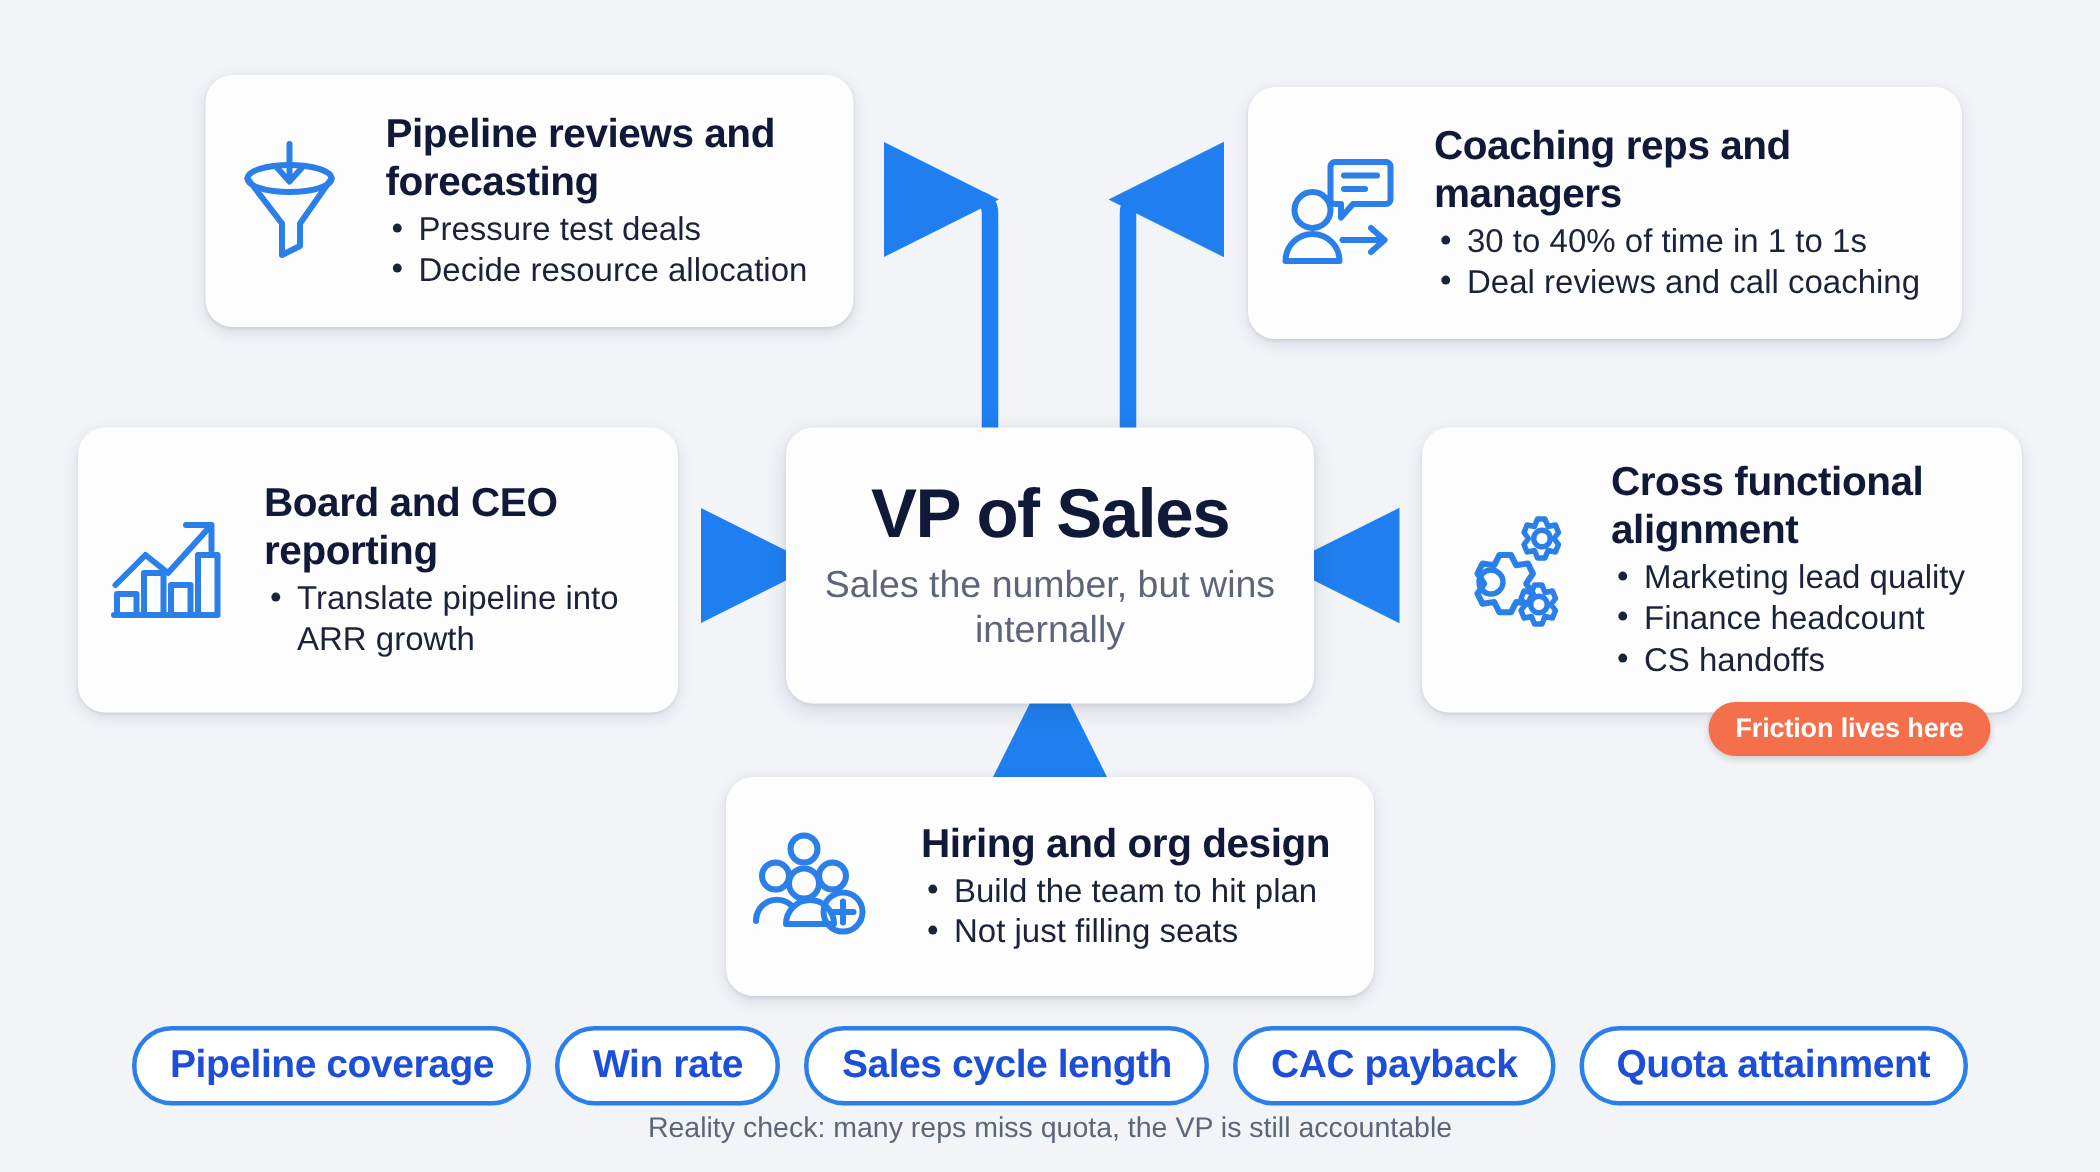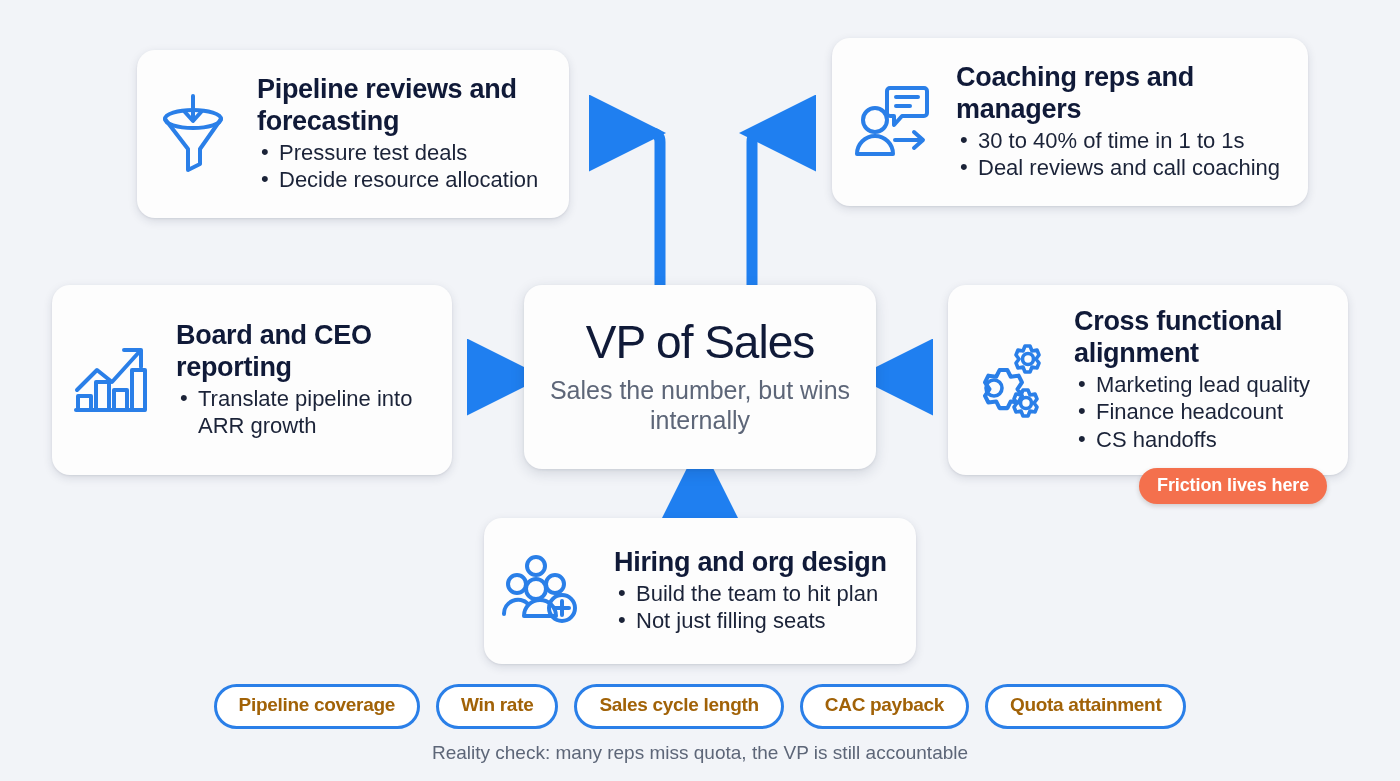--- a/index.html
+++ b/index.html
@@ -39,21 +39,21 @@
     margin-top: 1px;
   }
   .card ul li::before {
     content: "\2022";
     position: absolute; left: 4px; top: -1px;
     font-size: 22px; color: #1b2338;
   }
 
   
   #card-pipeline   { left: 137px; top: 50px;  width: 432px; height: 168px; }
-  #card-coaching   { left: 832px; top: 38px;  width: 476px; height: 168px; }
+  #card-coaching   { left: 832px; top: 58px;  width: 476px; height: 168px; }
   #card-board      { left: 52px;  top: 285px; width: 400px; height: 190px; }
   #card-cross      { left: 948px; top: 285px; width: 400px; height: 190px; }
   #card-hiring     { left: 484px; top: 518px; width: 432px; height: 146px; }
 
   #card-pipeline h3, #card-board h3, #card-cross h3, #card-coaching h3 { }
   #card-hiring .body { padding-left: 4px; }
   #card-hiring h3 { font-size: 27px; }
 
   
   #center-node {
@@ -62,21 +62,21 @@
     width: 352px; height: 184px;
     background: #fdfdfd;
     border-radius: 18px;
     box-shadow: 0 4px 14px rgba(30,40,70,.15), 0 1px 3px rgba(30,40,70,.08);
     display: flex; flex-direction: column;
     align-items: center; justify-content: center;
     text-align: center;
     padding: 12px 20px;
   }
   #center-node .title {
-    font-size: 46px; font-weight: normal;
+    font-size: 46px; font-weight: bold;
     color: #101a38; letter-spacing: -1px;
     line-height: 1.06;
     text-align: right;
   }
   #center-node .subtitle {
     margin-top: 8px;
     font-size: 25px; line-height: 1.22;
     color: #5d6678;
   }
 
@@ -106,22 +106,22 @@
     position: absolute;
     left: 0; top: 684px; width: 1400px;
     display: flex; justify-content: center; align-items: center;
     gap: 16px;
   }
   .pill {
     background: #ffffff;
     border: 3px solid #2a7fe8;
     border-radius: 999px;
     padding: 8px 22px 10px;
-    font-size: 19px; font-weight: bold;
-    color: #a16207;
+    font-size: 26px; font-weight: bold;
+    color: #1d4ed8;
     letter-spacing: -.3px;
     white-space: nowrap;
     line-height: 1.1;
     text-align: center;
   }
 
   
   #reality-caption {
     position: absolute;
     left: 0; top: 742px; width: 1400px;

